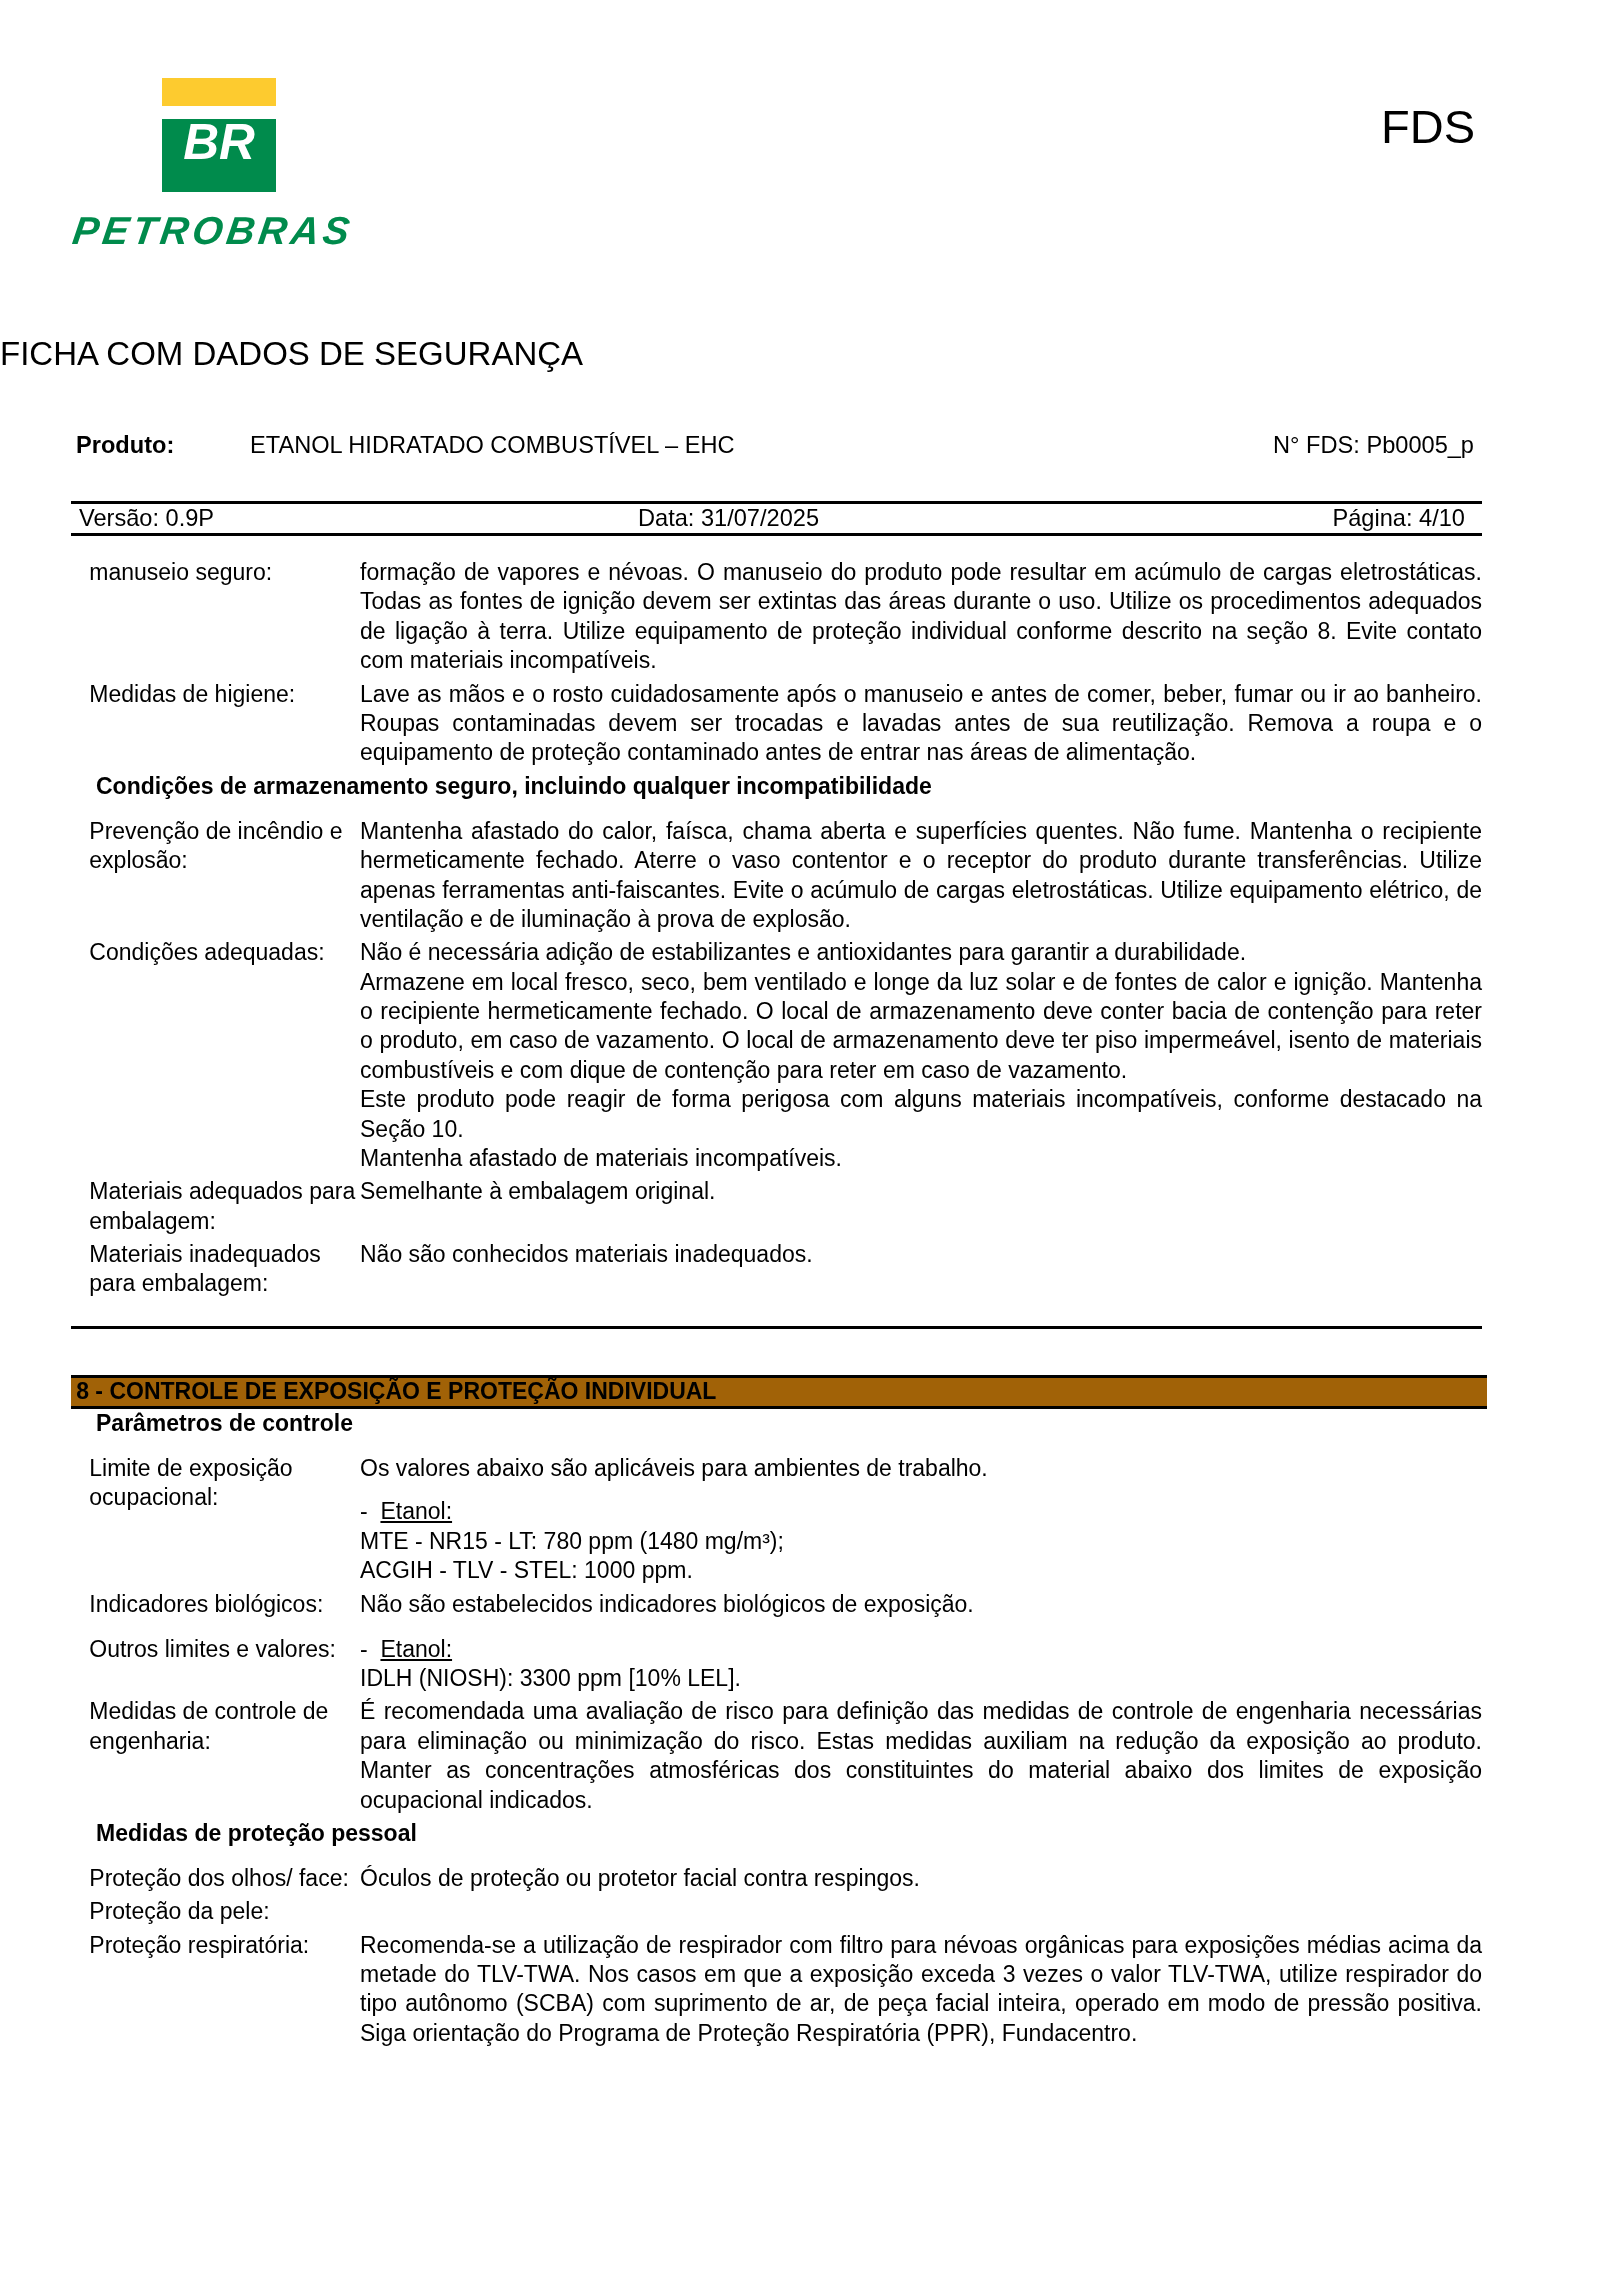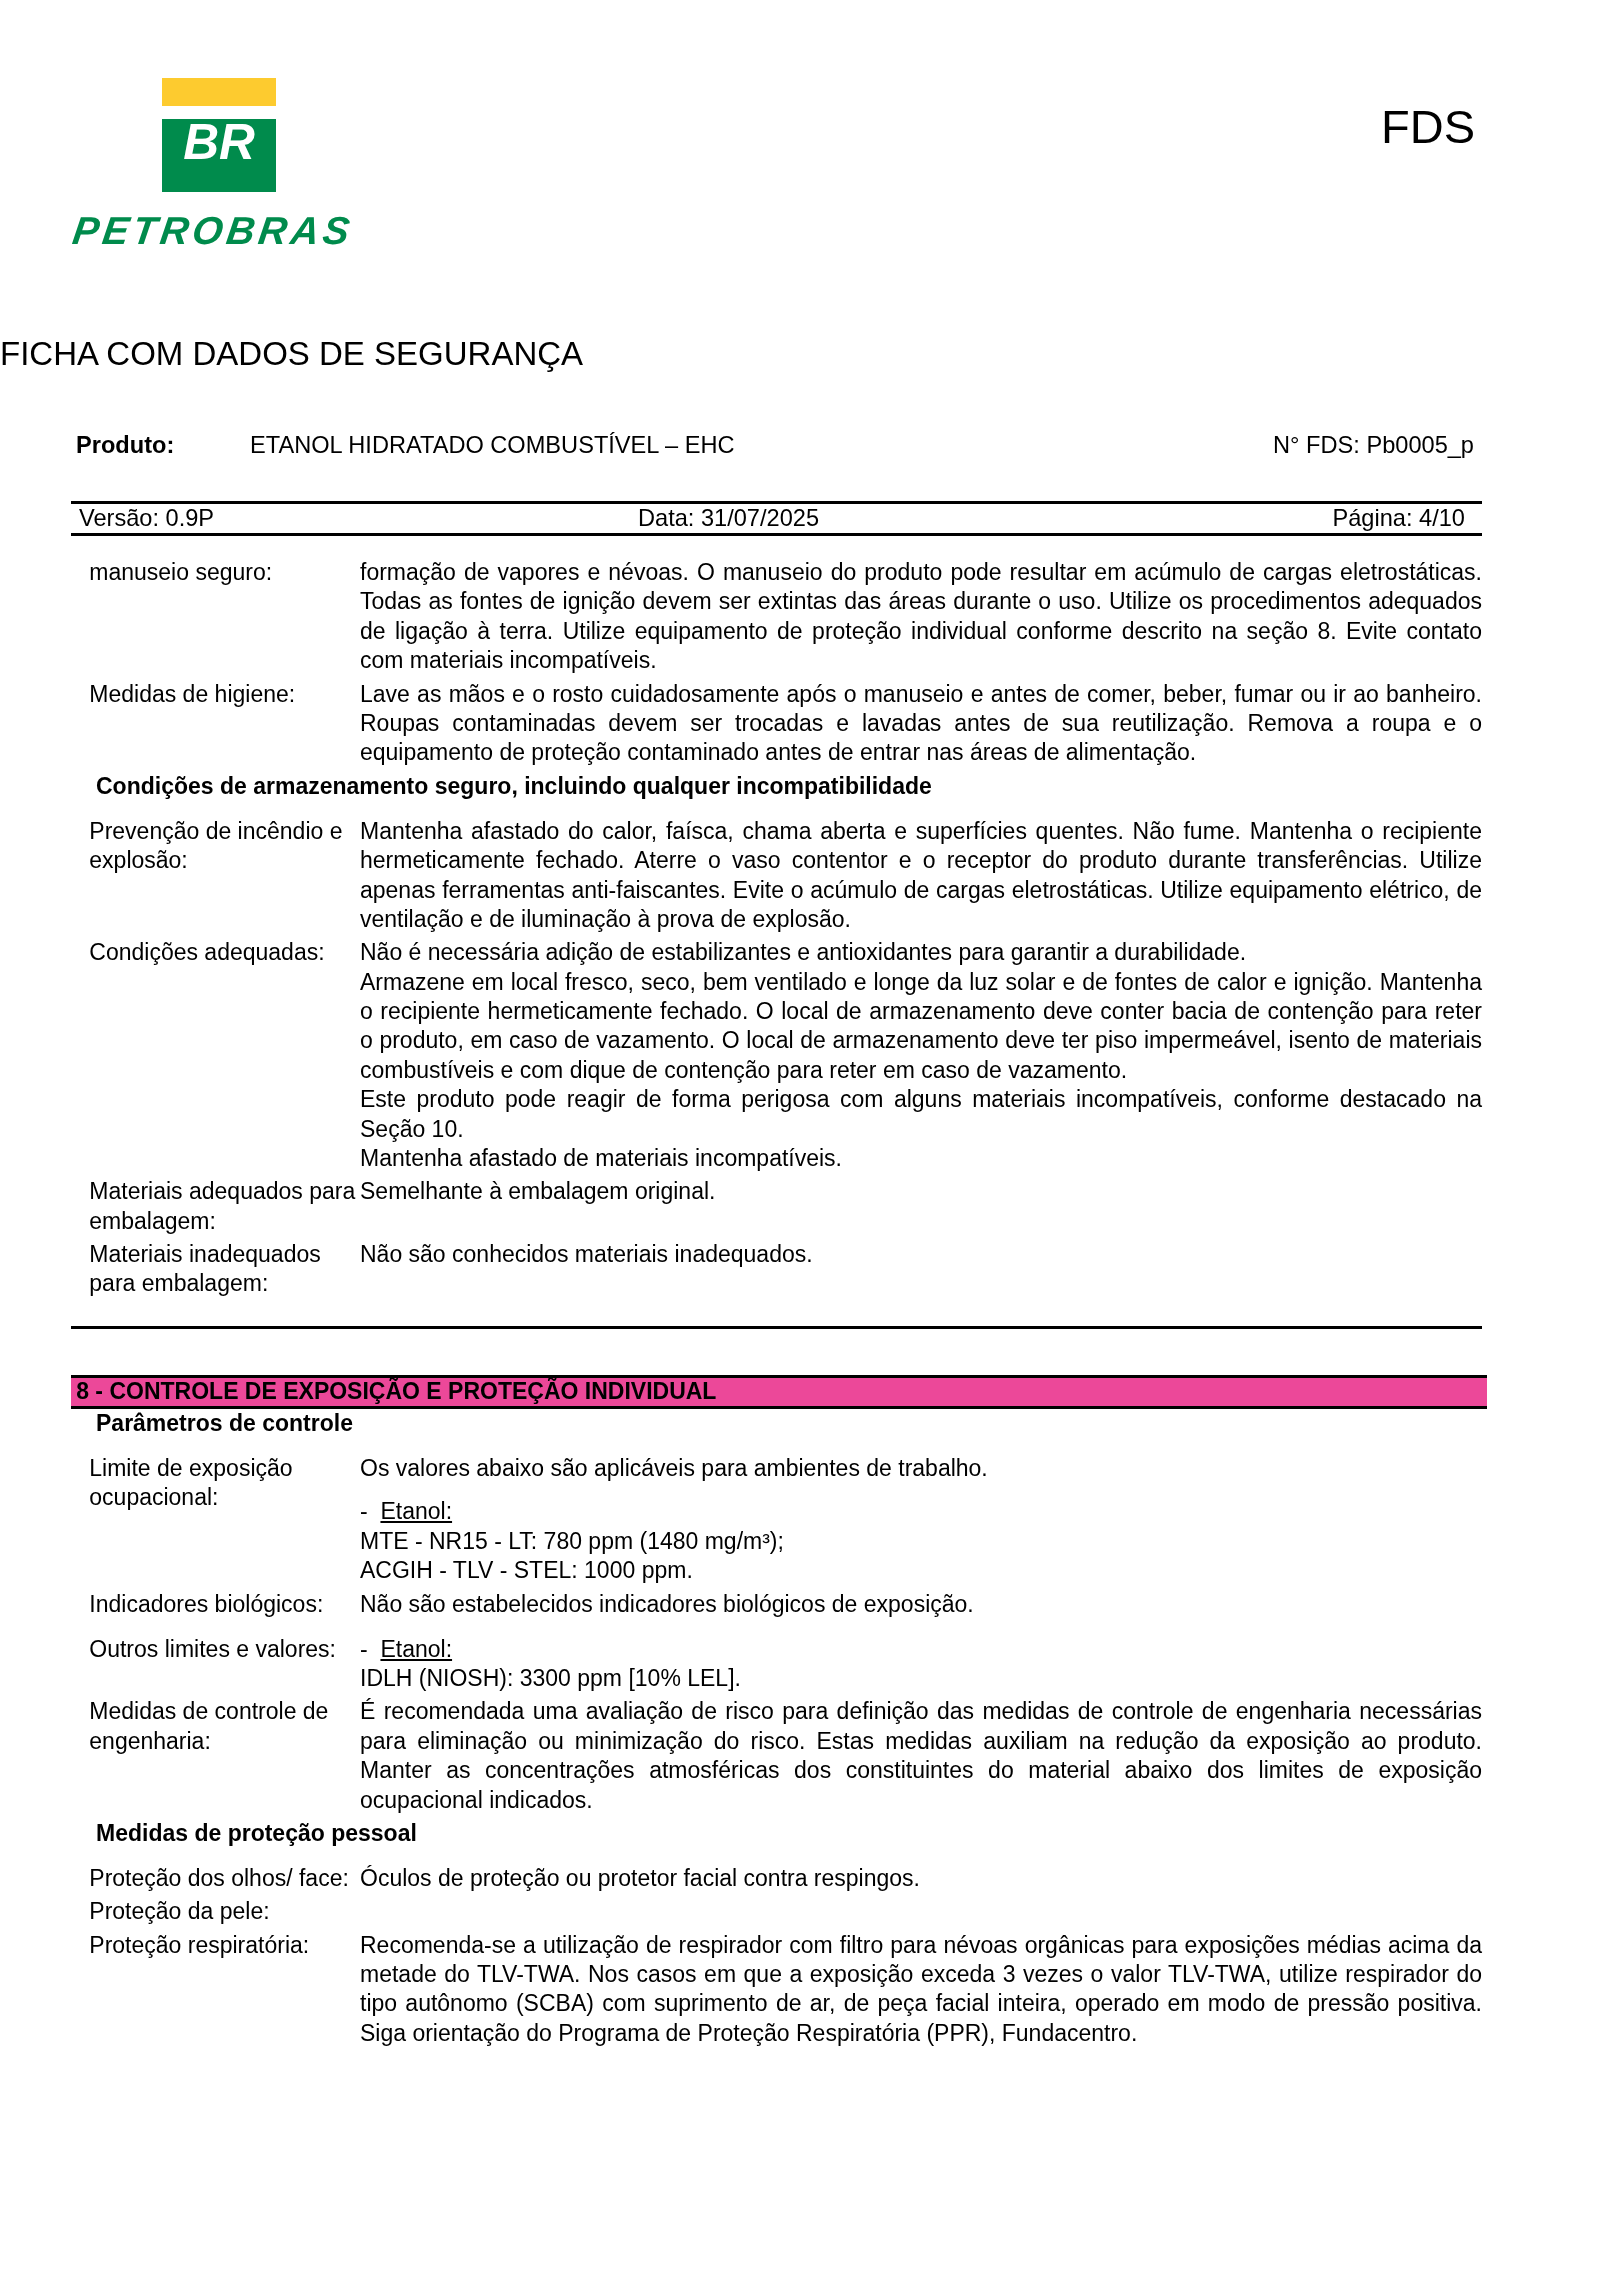--- a/index.html
+++ b/index.html
@@ -21,21 +21,21 @@
   .rule { left:71px; width:1411px; background:#000; }
   .meta { top:505px; font-size:23.6px; }
   .content { left:71px; width:1411px; font-size:23px; line-height:29.4px; }
   .row { display:flex; }
   .lbl { width:289px; padding-left:18.3px; box-sizing:border-box; flex:none; }
   .val { flex:1; text-align:justify; }
   .val p { margin:0; }
   .subhead { font-weight:bold; padding-left:25px; }
   .gap-s { height:3.9px; }
   .gap-m { height:15.7px; }
-  .section-bar { background:#ec4899; border-top:3.9px solid #000; border-bottom:3.9px solid #000;
+  .section-bar { background:#a16207; border-top:3.9px solid #000; border-bottom:3.9px solid #000;
                  font-weight:bold; padding-left:5.2px; line-height:27.5px; width:1416px; box-sizing:border-box; }
   .u { text-decoration:underline; }
 </style>
 </head>
 <body>
 
 <div class="abs logo-yellow"></div>
 <div class="abs logo-green"></div>
 <svg class="abs logo-br" viewBox="0 0 174 72">
   <text x="87" y="62" text-anchor="middle" font-family="Liberation Sans, sans-serif" font-weight="bold" font-style="italic" font-size="76" fill="#ffffff">BR</text>

